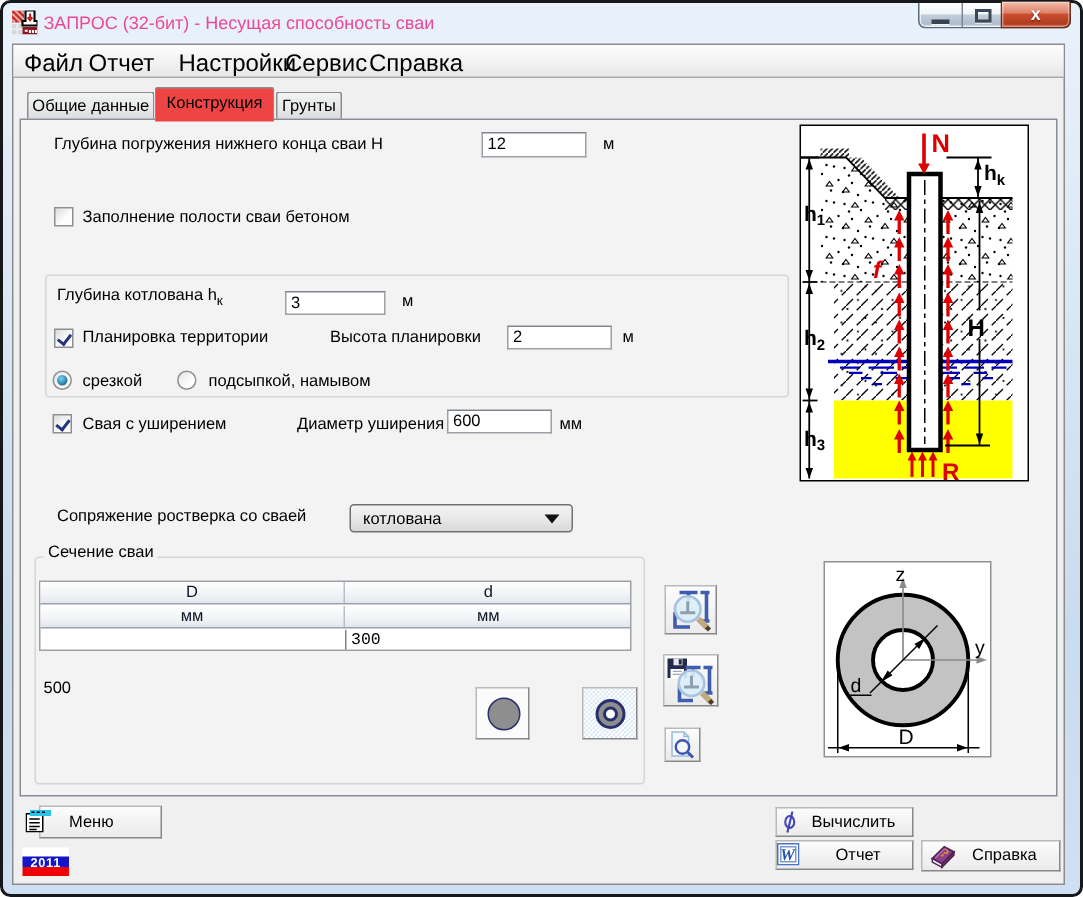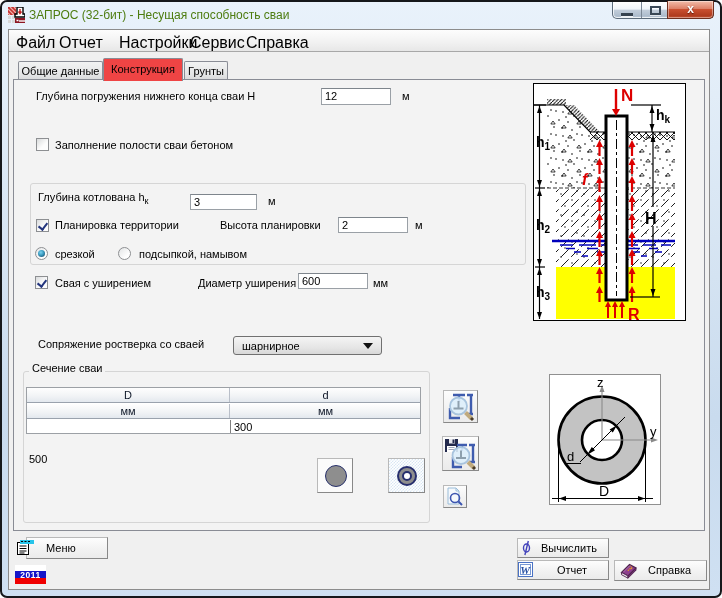--- a/index.html
+++ b/index.html
@@ -4,21 +4,21 @@
 <style>
 html,body{margin:0;padding:0;}
 body{width:722px;height:598px;position:relative;overflow:hidden;
   font-family:"Liberation Sans",sans-serif;background:#fff;}
 *{box-sizing:border-box;}
 .abs{position:absolute;}
 
 #win{position:absolute;left:0;top:0;width:722px;height:598px;
   border:2px solid #16181b;border-radius:7px;
   background:linear-gradient(180deg,#e9f2fb 0%,#d7e5f3 40%,#c9dbee 70%,#cfe0f2 100%);}
-#titletext{position:absolute;left:29px;top:8px;font-size:12px;color:#4d7c0f;}
+#titletext{position:absolute;left:29px;top:8px;font-size:12px;color:#ec4899;}
 
 #caps{position:absolute;left:612px;top:2px;width:102px;height:17px;
   border-radius:0 0 5px 5px;border:1px solid #5c6b7a;border-top:none;
   background:linear-gradient(180deg,#ffffff 0%,#f0f5f9 45%,#c3cedb 50%,#aebdcd 85%,#bac7d5 100%);
   box-shadow:inset 0 0 0 1px rgba(255,255,255,.75);}
 #caps .sep{position:absolute;top:0;width:1px;height:100%;background:#7b8795;}
 #capclose{position:absolute;right:-1px;top:-1px;width:47px;height:18px;
   border-radius:0 0 5px 0;border:1px solid #6e2f1e;border-top:none;
   background:linear-gradient(180deg,#f3bdaa 0%,#dd8168 45%,#c94f2f 50%,#b03c1f 85%,#c25231 100%);
   box-shadow:inset 0 0 0 1px rgba(255,255,255,.4);}
@@ -137,41 +137,41 @@
 <div class="cb cbc" style="left:35px;top:276px;"></div>
 <div class="lbl" style="left:55px;top:277px;">Свая с уширением</div>
 <div class="lbl" style="left:198px;top:277px;">Диаметр уширения</div>
 <div class="tb" style="left:298px;top:273px;width:70px;height:16px;">600</div>
 <div class="lbl" style="left:373px;top:277px;">мм</div>
 
 <div class="lbl" style="left:38px;top:338px;">Сопряжение ростверка со сваей</div>
 <div id="combo" class="abs" style="left:233px;top:336px;width:149px;height:19px;
   border:1px solid #707070;border-radius:3px;
   background:linear-gradient(180deg,#f4f4f4,#e6e6e6 60%,#d8d8d8);">
-  <div style="position:absolute;left:8px;top:3px;font-size:11px;">шарнирное</div>
+  <div style="position:absolute;left:8px;top:3px;font-size:11px;">котлована</div>
   <div style="position:absolute;right:8px;top:6px;width:0;height:0;
     border-left:5px solid transparent;border-right:5px solid transparent;border-top:6px solid #111;"></div>
 </div>
 
 <div class="grp" style="left:23px;top:371px;width:407px;height:152px;"></div>
 <div class="lbl" style="left:29px;top:362px;background:#f3f3f3;padding:0 3px;">Сечение сваи</div>
 
 <div id="table" class="abs" style="left:26px;top:387px;width:395px;height:47px;border:1px solid #9ca0a5;background:#fff;">
   <div class="thead" style="top:0;">
     <div class="tcell" style="left:0;width:203px;border-right:1px solid #b9bfc9;">D</div>
     <div class="tcell" style="left:204px;right:0;">d</div>
   </div>
   <div class="thead" style="top:16px;">
     <div class="tcell" style="left:0;width:203px;border-right:1px solid #b9bfc9;">мм</div>
     <div class="tcell" style="left:204px;right:0;">мм</div>
   </div>
   <div style="position:absolute;left:0;top:32px;width:100%;height:13px;font-size:11px;color:#000;">
     <div class="tcell" style="left:2px;top:1px;margin-top:32px;">500</div>
     <div class="tcell" style="left:203px;top:0;width:1px;height:100%;background:#808080;"></div>
-    <div class="tcell" style="left:207px;top:1px;">300</div>
+    <div class="tcell" style="left:207px;top:1px;font-family:Liberation Mono, monospace;">300</div>
   </div>
 </div>
 
 <div class="btn" style="left:317px;top:458px;width:36px;height:35px;background:#fbfbfb;">
   <div style="position:absolute;left:7px;top:6px;width:22px;height:22px;border-radius:50%;background:#8e8e8e;border:1px solid #27306b;"></div>
 </div>
 <div class="btn" style="left:388px;top:458px;width:37px;height:35px;
   background-image:linear-gradient(45deg,#d8e6f4 25%,transparent 25%,transparent 75%,#d8e6f4 75%),linear-gradient(45deg,#d8e6f4 25%,#ffffff 25%,#ffffff 75%,#d8e6f4 75%);
   background-size:3px 3px;background-position:0 0,1.5px 1.5px;">
   <div style="position:absolute;left:8px;top:7px;width:20px;height:20px;border-radius:50%;background:#8e8e8e;border:2.5px solid #272f6e;"></div>

